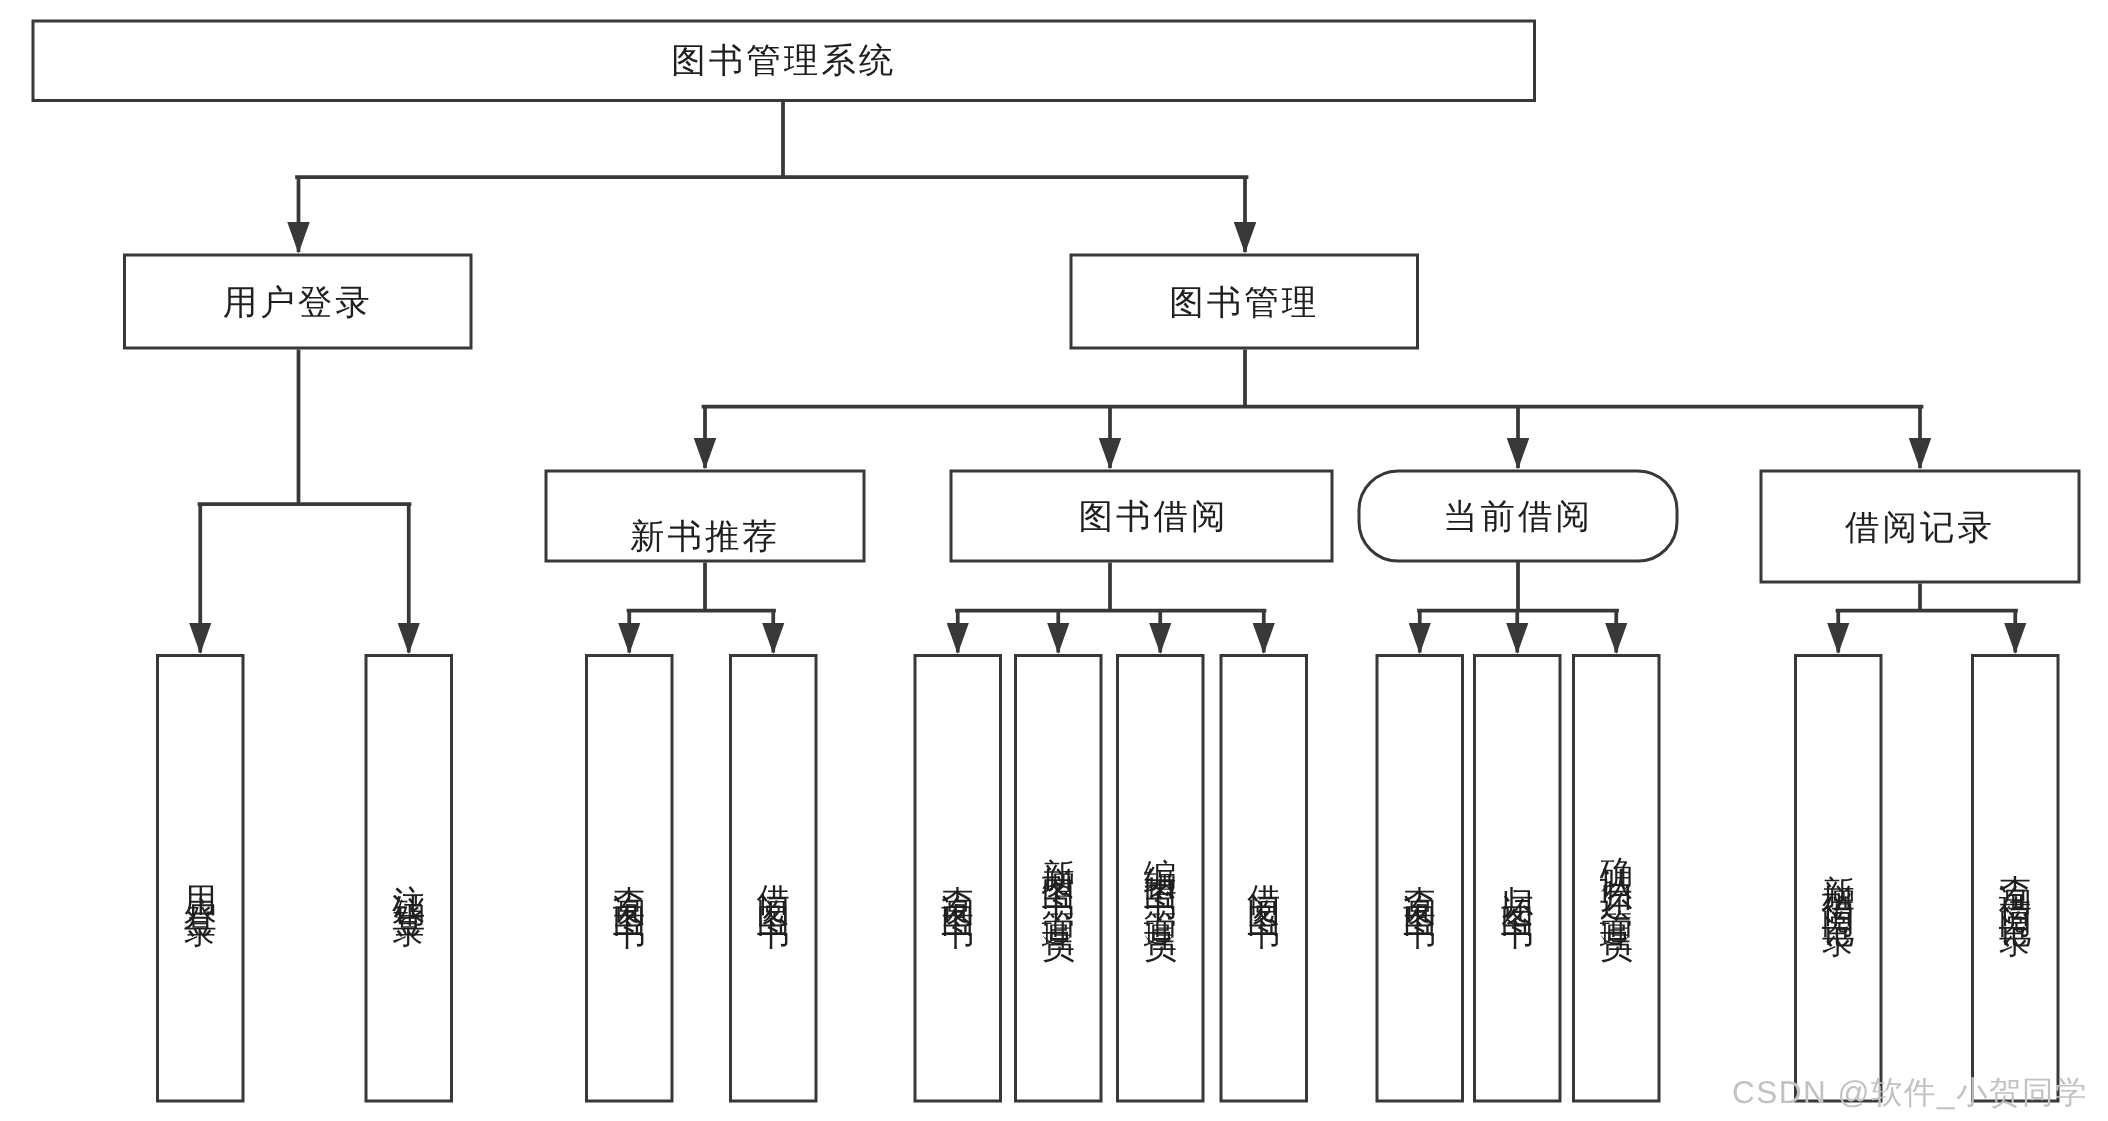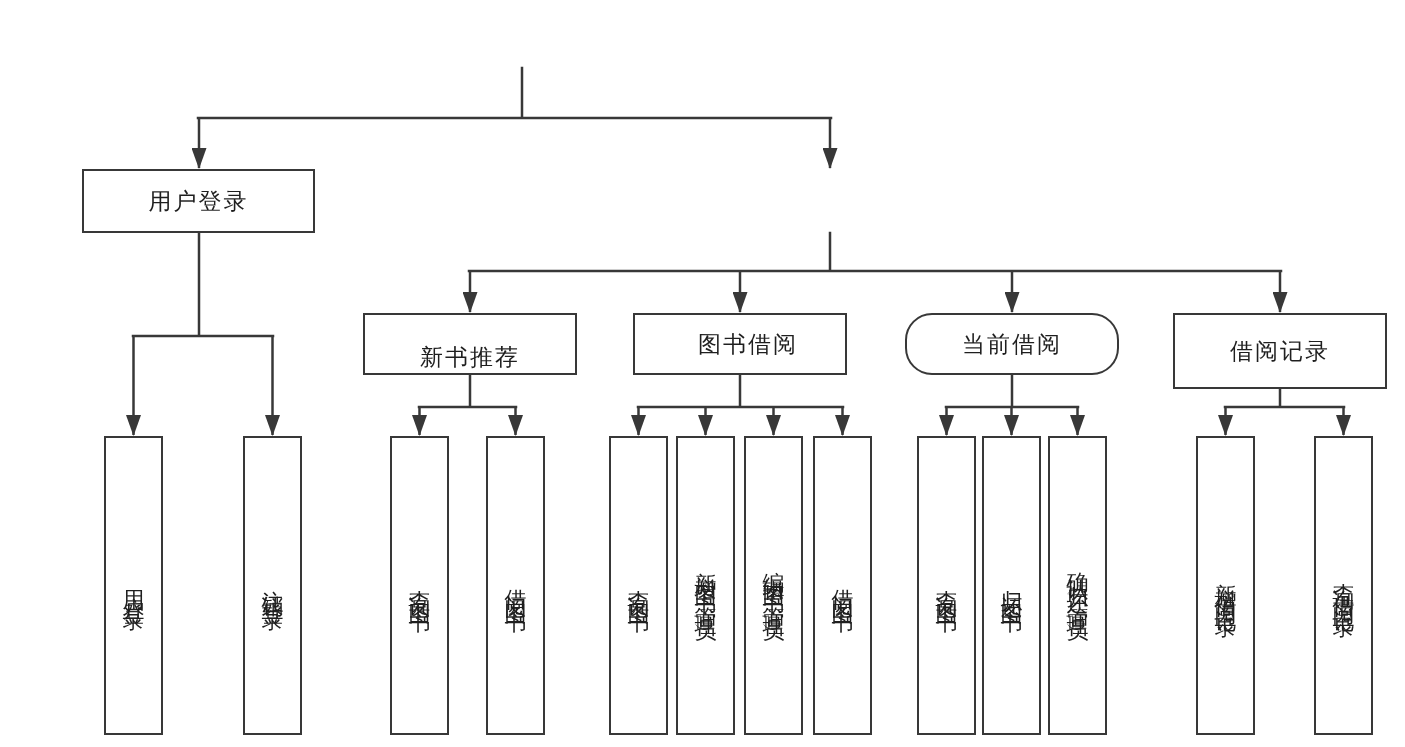--- a/index.html
+++ b/index.html
@@ -31,21 +31,21 @@
   }
   .watermark{
     position:absolute; top:714px; right:13px; z-index:5;
     font-size:21px; letter-spacing:1px; color:var(--watermark); white-space:nowrap;
   }
   
   #n-root{left:21px; top:13px; width:1003px; height:55px;}
   #n-login{left:82px; top:169px; width:233px; height:64px;}
   #n-mgmt{left:713px; top:169px; width:233px; height:64px;}
   #n-newbook{left:363px; top:313px; width:214px; height:62px;align-items:flex-end;}
-  #n-borrow{left:633px; top:313px; width:214px; height:62px;padding-left:16px;}
+  #n-borrow{left:633px; top:313px; width:256px; height:62px;padding-left:16px;}
   #n-current{left:905px; top:313px; width:214px; height:62px;border-radius:27px;}
   #n-records{left:1173px; top:313px; width:214px; height:76px;}
   #lf-a{left:104px;} #lf-b{left:243px;}
   #lf-c{left:390px;} #lf-d{left:486px;}
   #lf-e{left:609px;} #lf-f{left:676px;} #lf-g{left:744px;} #lf-h{left:813px;}
   #lf-i{left:917px;} #lf-j{left:982px;} #lf-k{left:1048px;}
   #lf-l{left:1196px;} #lf-m{left:1314px;}
 </style>
 </head>
 <body>
@@ -82,23 +82,29 @@
     <line x1="705.5" y1="407" x2="705.5" y2="435" marker-end="url(#ah)"></line>
     <line x1="773.5" y1="407" x2="773.5" y2="435" marker-end="url(#ah)"></line>
     <line x1="842.5" y1="407" x2="842.5" y2="435" marker-end="url(#ah)"></line>
     <line x1="946.5" y1="407" x2="946.5" y2="435" marker-end="url(#ah)"></line>
     <line x1="1011.5" y1="407" x2="1011.5" y2="435" marker-end="url(#ah)"></line>
     <line x1="1077.5" y1="407" x2="1077.5" y2="435" marker-end="url(#ah)"></line>
     <line x1="1225.5" y1="407" x2="1225.5" y2="435" marker-end="url(#ah)"></line>
     <line x1="1343.5" y1="407" x2="1343.5" y2="435" marker-end="url(#ah)"></line>
   </svg>
 
+  <div class="hnode" id="n-root">
+    <span>图书管理系统</span>
+  </div>
 
   <div class="hnode" id="n-login">
     <span>用户登录</span>
+  </div>
+  <div class="hnode" id="n-mgmt">
+    <span>图书管理</span>
   </div>
 
   <div class="hnode" id="n-newbook">
     <span>新书推荐</span>
   </div>
   <div class="hnode" id="n-borrow">
     <span>图书借阅</span>
   </div>
   <div class="hnode" id="n-current">
     <span>当前借阅</span>
@@ -140,13 +146,14 @@
   <div class="leaf" id="lf-k">
     <span class="vtext">确认归还（管理员）</span>
   </div>
   <div class="leaf" id="lf-l">
     <span class="vtext">新增借阅记录</span>
   </div>
   <div class="leaf" id="lf-m">
     <span class="vtext">查询借阅记录</span>
   </div>
 
+  <div class="watermark">CSDN @软件_小贺同学</div>
 </div>
 
 </body></html>

